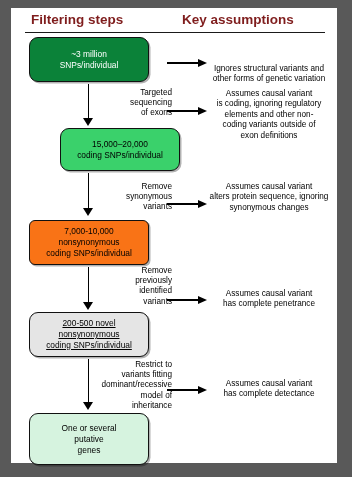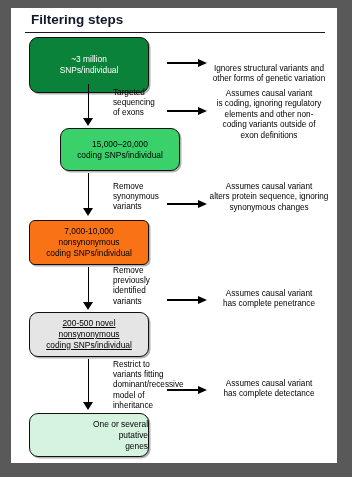--- a/index.html
+++ b/index.html
@@ -21,21 +21,21 @@
     width: 326px;
     height: 455px;
     background: #ffffff;
   }
 
   
   .col-header {
     position: absolute;
     font-weight: bold;
     font-size: 13.5px;
-    color: #0f172a;
+    color: #7f1d1d;
     white-space: nowrap;
   }
   #hdr-filtering { left: 20px;  top: 4px; }
   #hdr-assumptions { left: 171px; top: 4px; }
 
   #header-rule {
     position: absolute;
     left: 14px;
     top: 24px;
     width: 300px;
@@ -56,25 +56,25 @@
     align-items: center;
     justify-content: center;
     text-align: center;
     font-size: 8.4px;
     line-height: 11px;
     color: #000000;
     box-shadow: 1.5px 1.5px 0 rgba(0,0,0,0.30);
   }
   .pbox .ln { display: block; white-space: nowrap; }
 
-  #box-1 { top: 29px; height: 56px; background: #0b8239; color: #ffffff; }
+  #box-1 { top: 29px; height: 45px; background: #0b8239; color: #ffffff; }
   #box-2 { top: 120px; height: 43px; background: #3ad16b; }
   #box-3 { top: 212px; height: 45px; background: #69debf; background: #6ddb9e; }
   #box-4 { top: 304px; height: 45px; background: #9aefc2; }
-  #box-5 { top: 405px; height: 44px; background: #d6f3df; align-items: flex-end; }
+  #box-5 { top: 405px; height: 52px; background: #d6f3df; }
 
   
   .vline {
     position: absolute;
     left: 77px;
     width: 1.4px;
     background: #000000;
   }
   .vhead {
     position: absolute;
@@ -89,23 +89,23 @@
   #v2 { top: 165px; height: 37px; }
   #v2h { top: 200px; }
   #v3 { top: 259px; height: 37px; }
   #v3h { top: 294px; }
   #v4 { top: 351px; height: 45px; }
   #v4h { top: 394px; }
 
   
   .vlabel {
     position: absolute;
-    left: 102px;
+    left: 89px;
     width: 72px;
-    text-align: left;
+    text-align: right;
     font-size: 8.2px;
     line-height: 10.2px;
     color: #000000;
   }
   #vlabel-1 { top: 80px; }
   #vlabel-2 { top: 174px; }
   #vlabel-3 { top: 258px; }
   #vlabel-4 { top: 352px; }
 
   
@@ -153,20 +153,21 @@
   #assume-3 { top: 174px; }
   #assume-4 { top: 281px; }
   #assume-5 { top: 371px; }
 </style>
 </head>
 <body>
 
 <div id="page">
 
   <div class="col-header" id="hdr-filtering">Filtering steps</div>
+  <div class="col-header" id="hdr-assumptions">Key assumptions</div>
 
   <div id="header-rule"></div>
 
   <div class="pbox" id="box-1" style="background: rgb(11, 130, 57);">
     <span class="ln">~3 million</span>
     <span class="ln">SNPs/individual</span>
   </div>
 
   <div class="pbox" id="box-2" style="background: rgb(58, 209, 107); margin-left: 31px;">
     <span class="ln">15,000–20,000</span>

